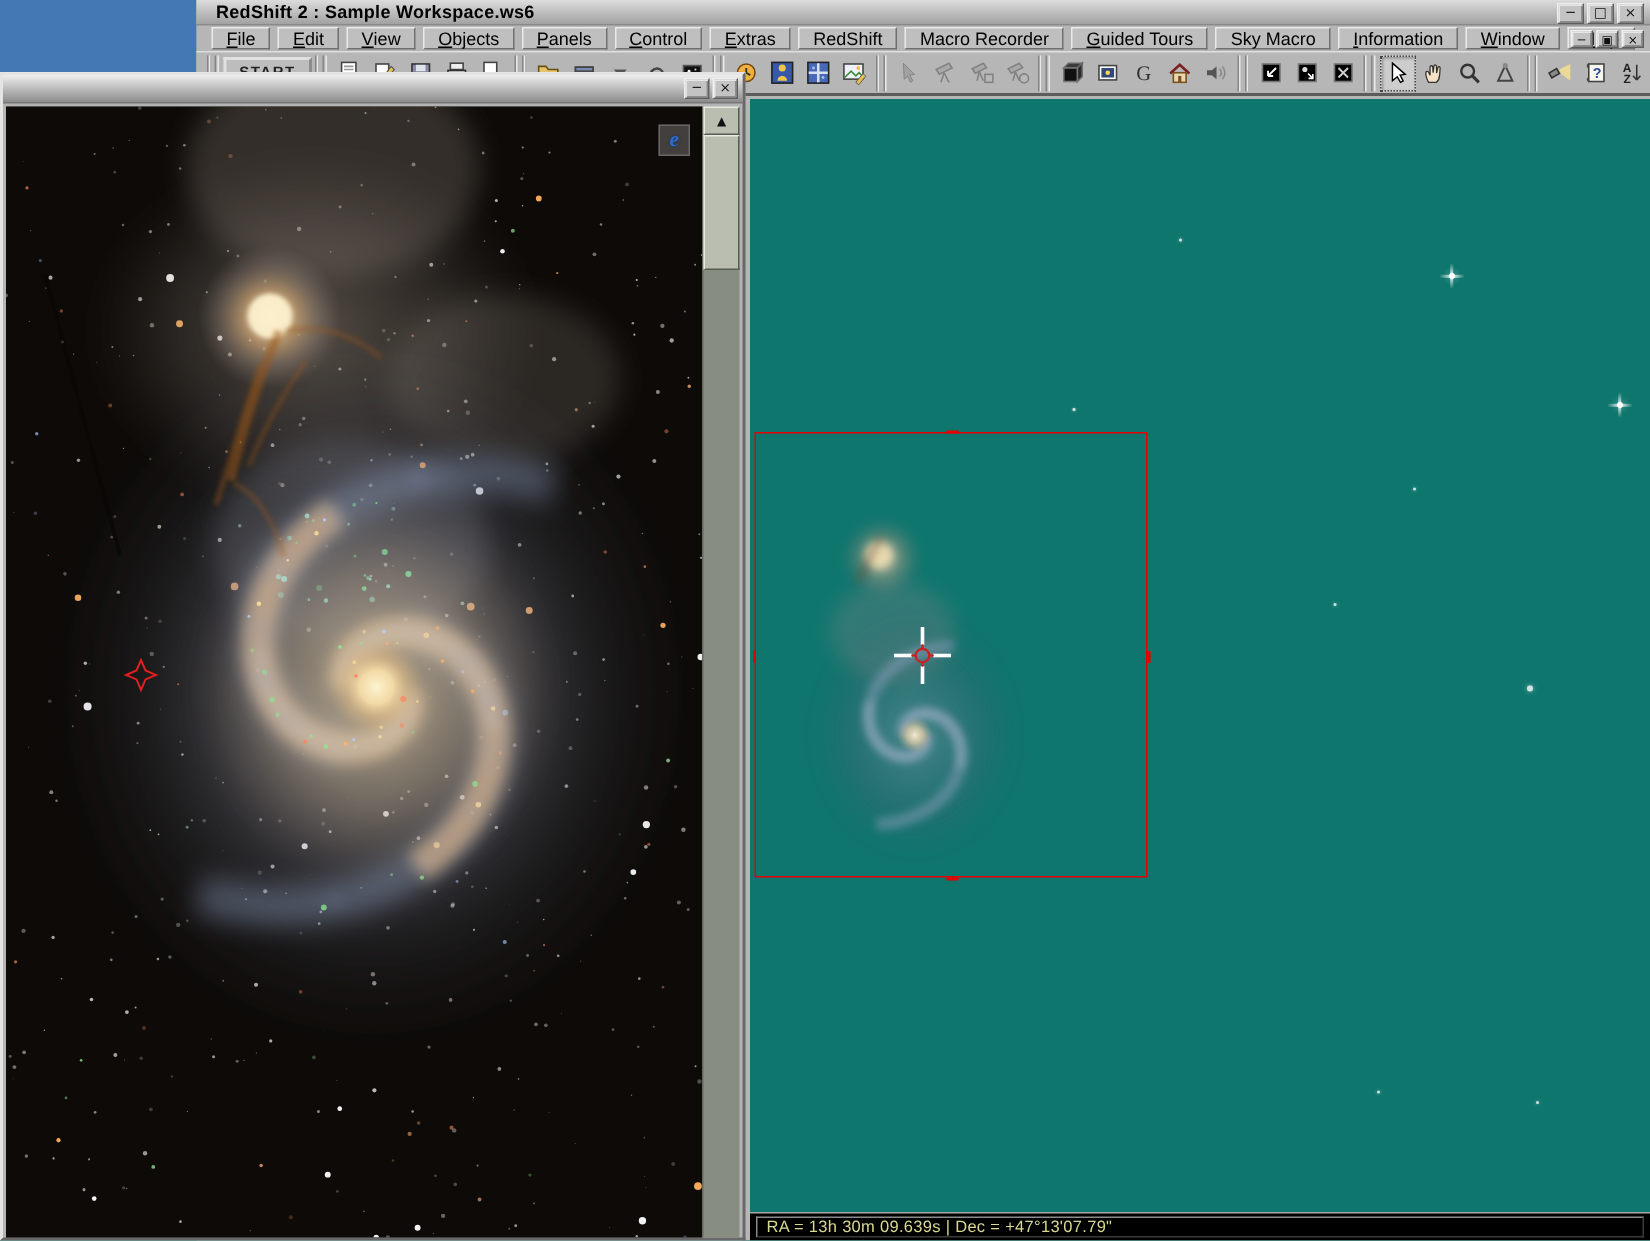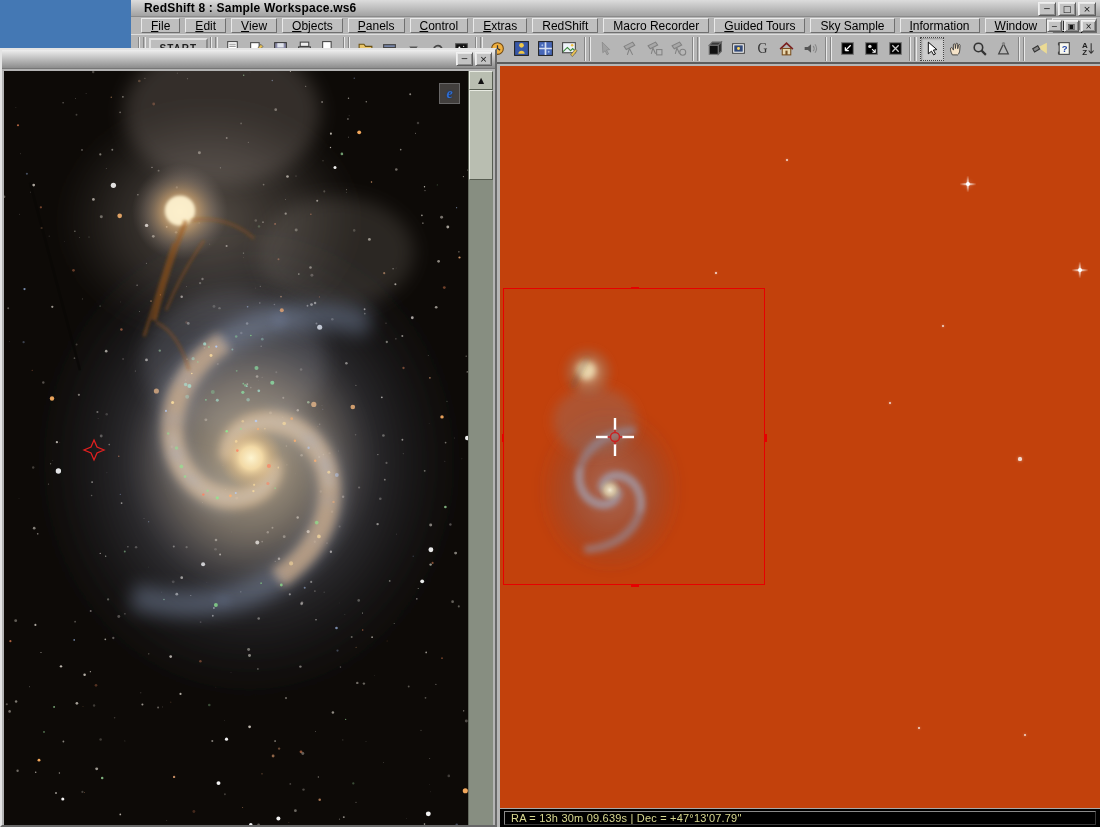--- a/index.html
+++ b/index.html
@@ -30,21 +30,21 @@
   .tb-sep{width:3px;height:24px;border-left:1px solid #868686;border-right:1px solid #e9e9e9;margin:0 3px 0 2px;}
   .tb-sep + .tb-sep{margin-left:0;}
   .tb-group{display:flex;align-items:center;gap:0;}
   .tb-btn{width:24px;height:24px;display:flex;align-items:center;justify-content:center;background:transparent;border:1px solid transparent;cursor:default;}
   .tb-btn svg{display:block;}
   .tb-btn.selected{border:1px dotted #444;background:#cdcdcd;box-shadow:inset 1px 1px 2px #8f8f8f;}
   .tb-group.tb-disabled .tb-btn{opacity:.45;filter:grayscale(1);}
   .start-btn{height:22px;padding:0 9px;font-size:10px;font-weight:bold;letter-spacing:1px;color:#222;background:#bdbdbd;border:2px outset #e0e0e0;display:flex;align-items:center;cursor:default;}
 
   
-  #sky-panel{position:absolute;left:500px;top:66px;width:600px;height:761px;background:#c2410c;overflow:hidden;}
+  #sky-panel{position:absolute;left:500px;top:66px;width:600px;height:761px;background:#0f766e;overflow:hidden;}
   #sky-svg{position:absolute;left:0;top:0;}
   .star{position:absolute;background:#fff;border-radius:50%;}
   .star.spike::before,.star.spike::after{content:"";position:absolute;left:50%;top:50%;background:linear-gradient(90deg,transparent,rgba(255,255,255,.9),transparent);width:17px;height:1.6px;transform:translate(-50%,-50%);}
   .star.spike::after{transform:translate(-50%,-50%) rotate(90deg);}
   #fov-rect{position:absolute;border:1px solid #e60000;}
   .fov-tick{position:absolute;background:#e60000;}
   #status-bar{position:absolute;left:0;right:0;bottom:0;height:19px;background:#000;border-top:1px solid #a8a8a8;}
   #status-inner{position:absolute;left:4px;right:4px;top:2px;bottom:2px;border:1px solid #8a8a8a;border-right-color:#3a3a3a;border-bottom-color:#3a3a3a;display:flex;align-items:center;padding-left:6px;}
   #status-text{font-size:11px;color:#d8d890;letter-spacing:.2px;}
 
@@ -61,21 +61,21 @@
   .sb-btn{height:19px;display:flex;align-items:center;justify-content:center;font-size:8px;color:#111;font-family:"DejaVu Sans",sans-serif;}
   .sb-thumb{height:90px;}
 </style>
 </head>
 <body>
 
 <div id="desktop-corner"></div>
 
 <div id="main-window">
   <div id="titlebar">
-    <span id="window-title">RedShift 8 : Sample Workspace.ws6</span>
+    <span id="window-title">RedShift 2 : Sample Workspace.ws6</span>
   </div>
   <div class="winbtns" id="main-winbtns">
       <div class="btn3d">─</div>
       <div class="btn3d">□</div>
       <div class="btn3d">×</div>
     </div>
   <div class="winbtns" id="mdi-winbtns">
       <div class="btn3d">─</div>
       <div class="btn3d">▣</div>
       <div class="btn3d">×</div>
@@ -84,21 +84,21 @@
       <div class="menu-item"><u>F</u>ile</div>
       <div class="menu-item"><u>E</u>dit</div>
       <div class="menu-item"><u>V</u>iew</div>
       <div class="menu-item"><u>O</u>bjects</div>
       <div class="menu-item"><u>P</u>anels</div>
       <div class="menu-item"><u>C</u>ontrol</div>
       <div class="menu-item"><u>E</u>xtras</div>
       <div class="menu-item">RedShift</div>
       <div class="menu-item">Macro Recorder</div>
       <div class="menu-item"><u>G</u>uided Tours</div>
-      <div class="menu-item">Sky Sample</div>
+      <div class="menu-item">Sky Macro</div>
       <div class="menu-item"><u>I</u>nformation</div>
       <div class="menu-item"><u>W</u>indow</div>
       <div class="menu-item"><u>H</u>elp</div>
     </div>
   <div id="toolbar">
       <div class="tb-sep"></div>
       <div class="tb-sep"></div>
       <div class="tb-group">
         <button class="start-btn">START</button>
       </div>

